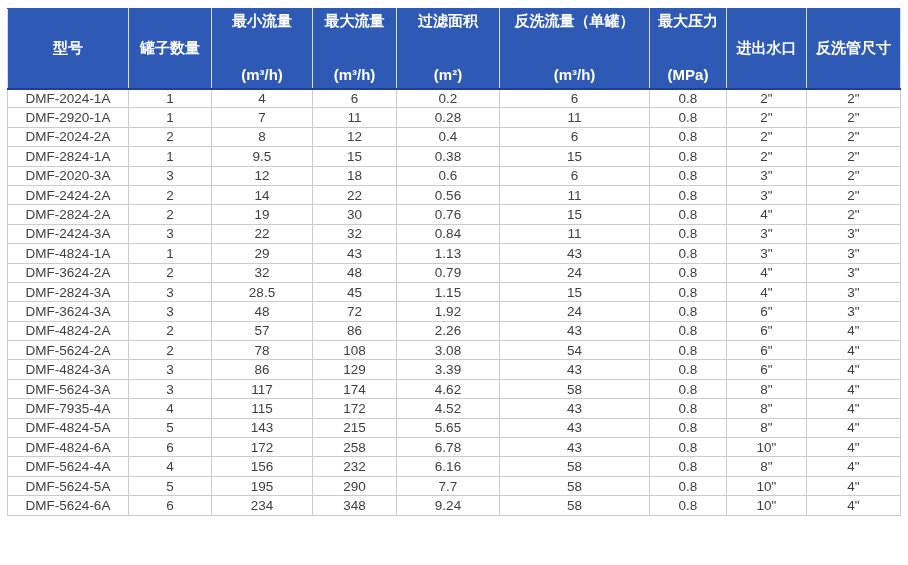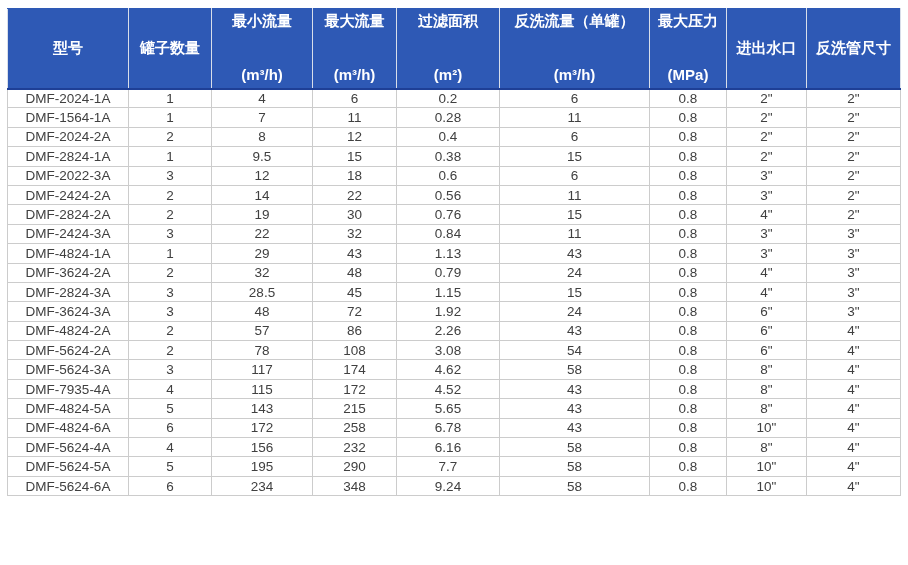--- a/index.html
+++ b/index.html
@@ -115,21 +115,21 @@
           <td>1</td>
           <td>4</td>
           <td>6</td>
           <td>0.2</td>
           <td>6</td>
           <td>0.8</td>
           <td>2"</td>
           <td>2"</td>
         </tr>
         <tr>
-          <td>DMF-1564-1A</td>
+          <td>DMF-2920-1A</td>
           <td>1</td>
           <td>7</td>
           <td>11</td>
           <td>0.28</td>
           <td>11</td>
           <td>0.8</td>
           <td>2"</td>
           <td>2"</td>
         </tr>
         <tr>
@@ -148,21 +148,21 @@
           <td>1</td>
           <td>9.5</td>
           <td>15</td>
           <td>0.38</td>
           <td>15</td>
           <td>0.8</td>
           <td>2"</td>
           <td>2"</td>
         </tr>
         <tr>
-          <td>DMF-2022-3A</td>
+          <td>DMF-2020-3A</td>
           <td>3</td>
           <td>12</td>
           <td>18</td>
           <td>0.6</td>
           <td>6</td>
           <td>0.8</td>
           <td>3"</td>
           <td>2"</td>
         </tr>
         <tr>
@@ -253,20 +253,31 @@
           <td>6"</td>
           <td>4"</td>
         </tr>
         <tr>
           <td>DMF-5624-2A</td>
           <td>2</td>
           <td>78</td>
           <td>108</td>
           <td>3.08</td>
           <td>54</td>
+          <td>0.8</td>
+          <td>6"</td>
+          <td>4"</td>
+        </tr>
+        <tr>
+          <td>DMF-4824-3A</td>
+          <td>3</td>
+          <td>86</td>
+          <td>129</td>
+          <td>3.39</td>
+          <td>43</td>
           <td>0.8</td>
           <td>6"</td>
           <td>4"</td>
         </tr>
         <tr>
           <td>DMF-5624-3A</td>
           <td>3</td>
           <td>117</td>
           <td>174</td>
           <td>4.62</td>

